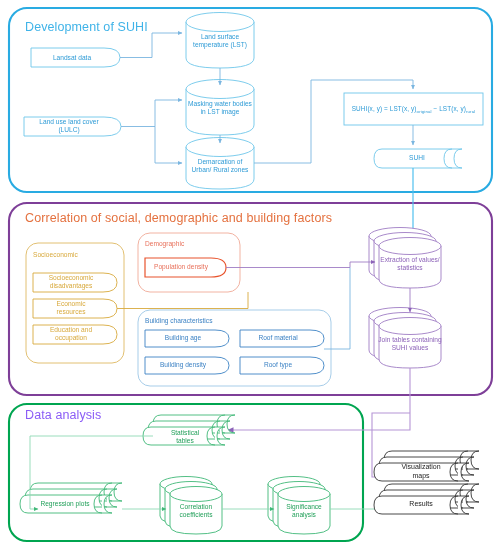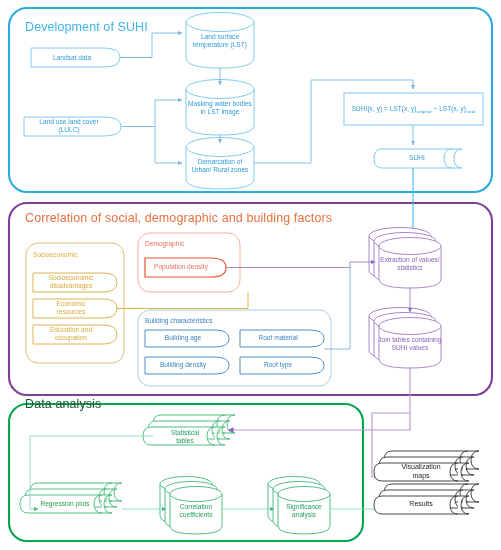--- a/index.html
+++ b/index.html
@@ -178,21 +178,21 @@
     <path d="M387,490 Q379,490 379,499 Q379,508 387,508 L463,508 Q455,508 455,499 Q455,490 463,490 Z" fill="#ffffff" stroke="#333333" stroke-width="0.9"></path>
     <path d="M382,496 Q374,496 374,505 Q374,514 382,514 L458,514 Q450,514 450,505 Q450,496 458,496 Z" fill="#ffffff" stroke="#333333" stroke-width="0.9"></path>
     <path d="M468,484 L479,484 Q471,484 471,493 Q471,502 479,502 L468,502" fill="#ffffff" stroke="#333333" stroke-width="0.9"></path>
     <path d="M463,490 L474,490 Q466,490 466,499 Q466,508 474,508 L463,508" fill="#ffffff" stroke="#333333" stroke-width="0.9"></path>
     <path d="M458,496 L469,496 Q461,496 461,505 Q461,514 469,514 L458,514" fill="#ffffff" stroke="#333333" stroke-width="0.9"></path>
   </g>
 </svg>
 
 <div class="sect-title c-blue" style="left:25px;top:20px;">Development of SUHI</div>
 <div class="sect-title c-orange" style="left:25px;top:211px;">Correlation of social, demographic and building factors</div>
-<div class="sect-title" style="left:25px;top:397px;color:#14532d;">Data analysis</div>
+<div class="sect-title" style="left:25px;top:408px;color:#8b5cf6;">Data analysis</div>
 
 <div class="lbl n c-dblue" style="left:31px;top:54px;width:82px;">Landsat data</div>
 
 <div class="lbl n c-dblue" style="left:24px;top:118px;width:90px;">Land use land cover</div>
 <div class="lbl n c-dblue" style="left:24px;top:126px;width:90px;">(LULC)</div>
 
 <div class="lbl n c-dblue" style="left:186px;top:33px;width:68px;">Land surface</div>
 <div class="lbl n c-dblue" style="left:182px;top:41px;width:76px;">temperature (LST)</div>
 
 <div class="lbl n c-dblue" style="left:180px;top:100px;width:80px;">Masking water bodies</div>

